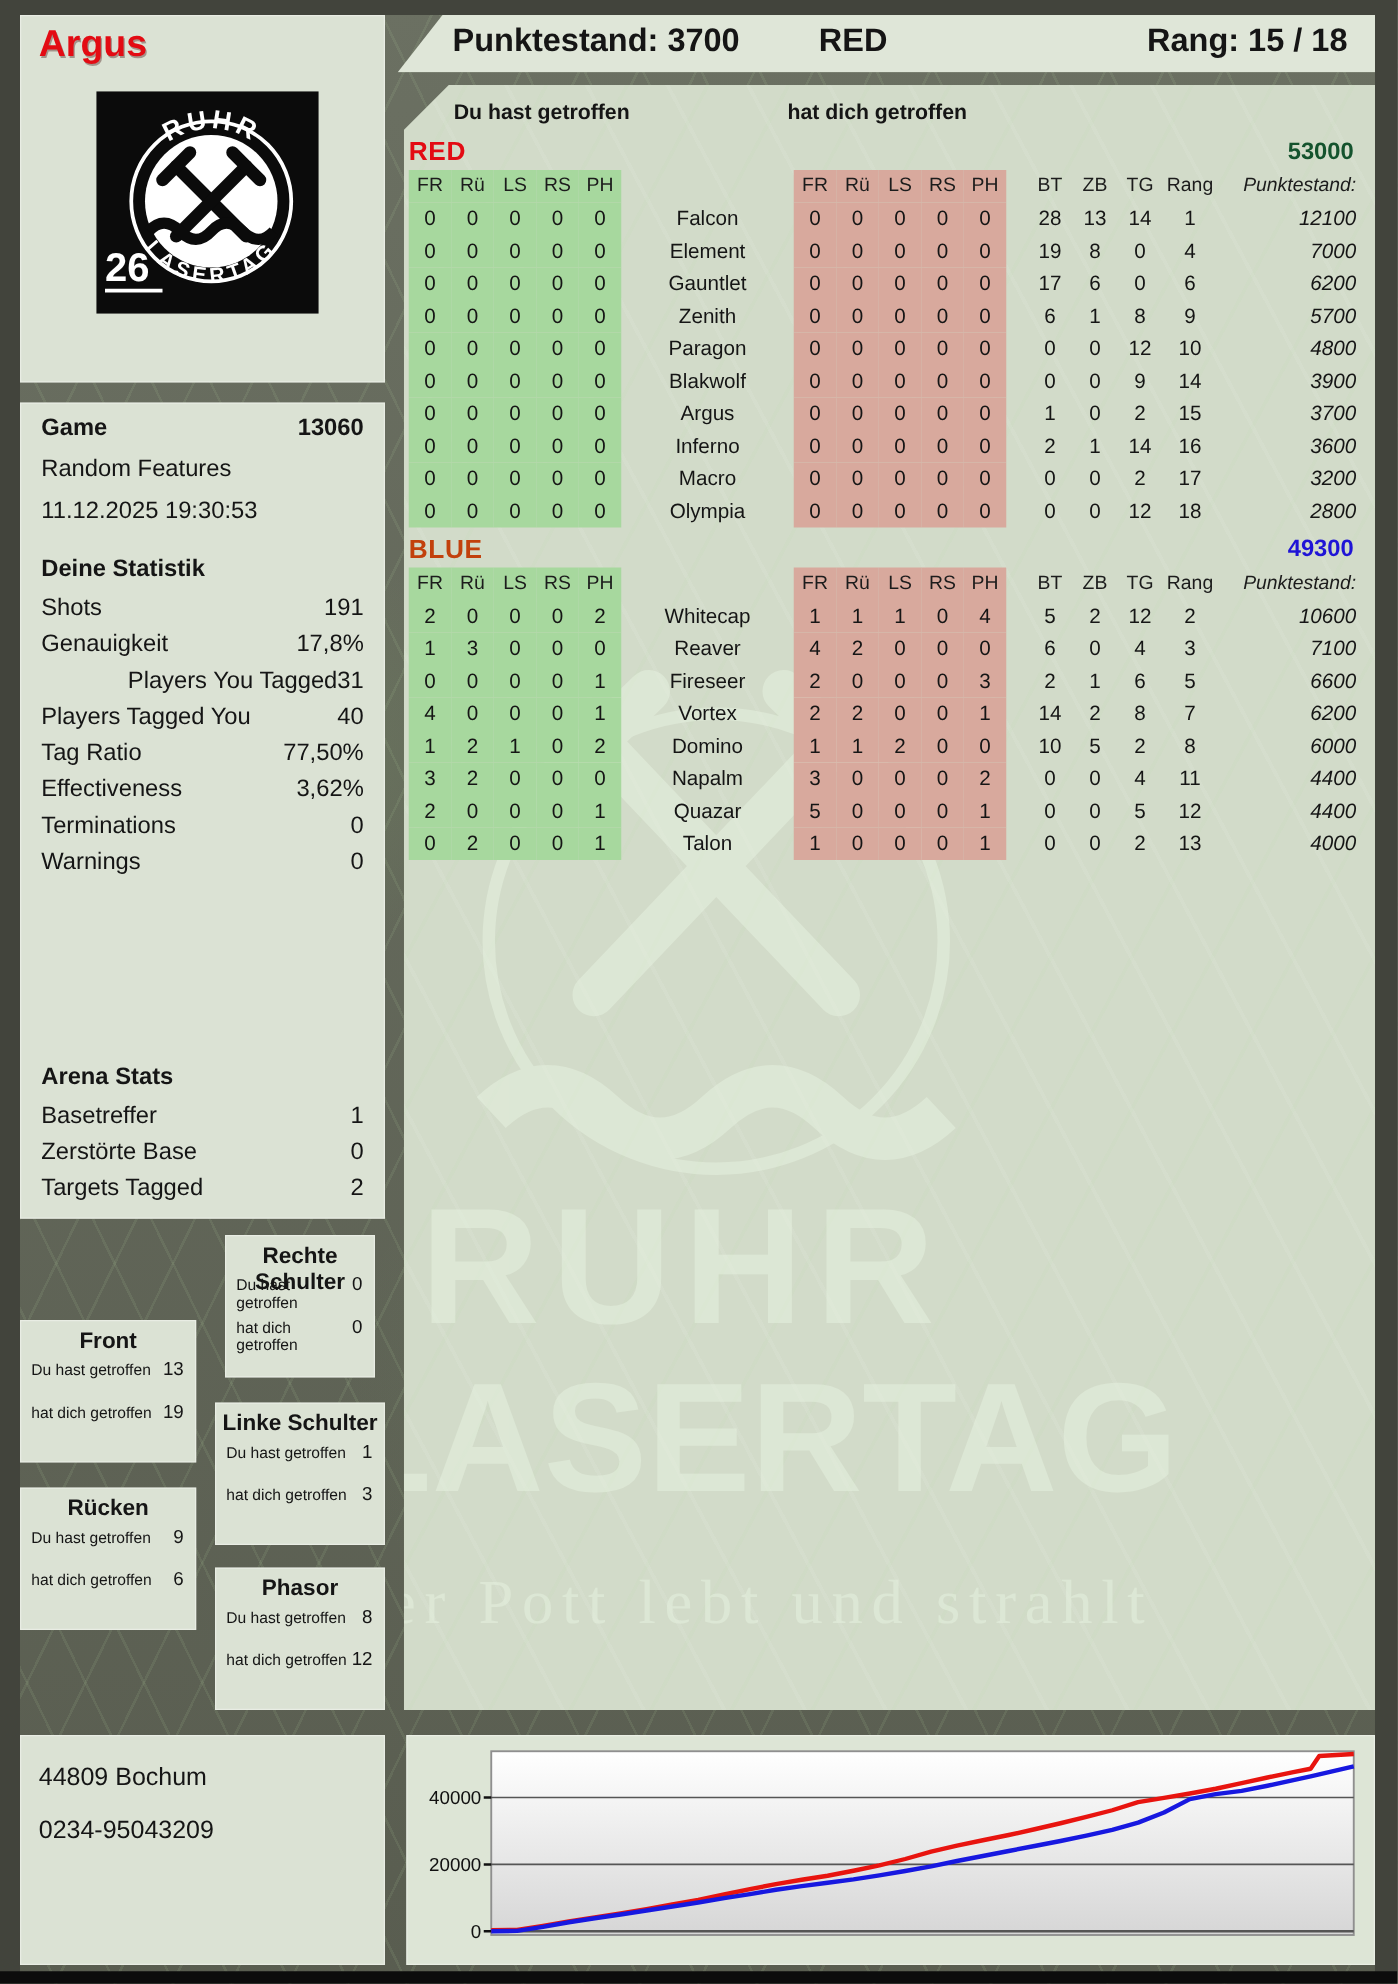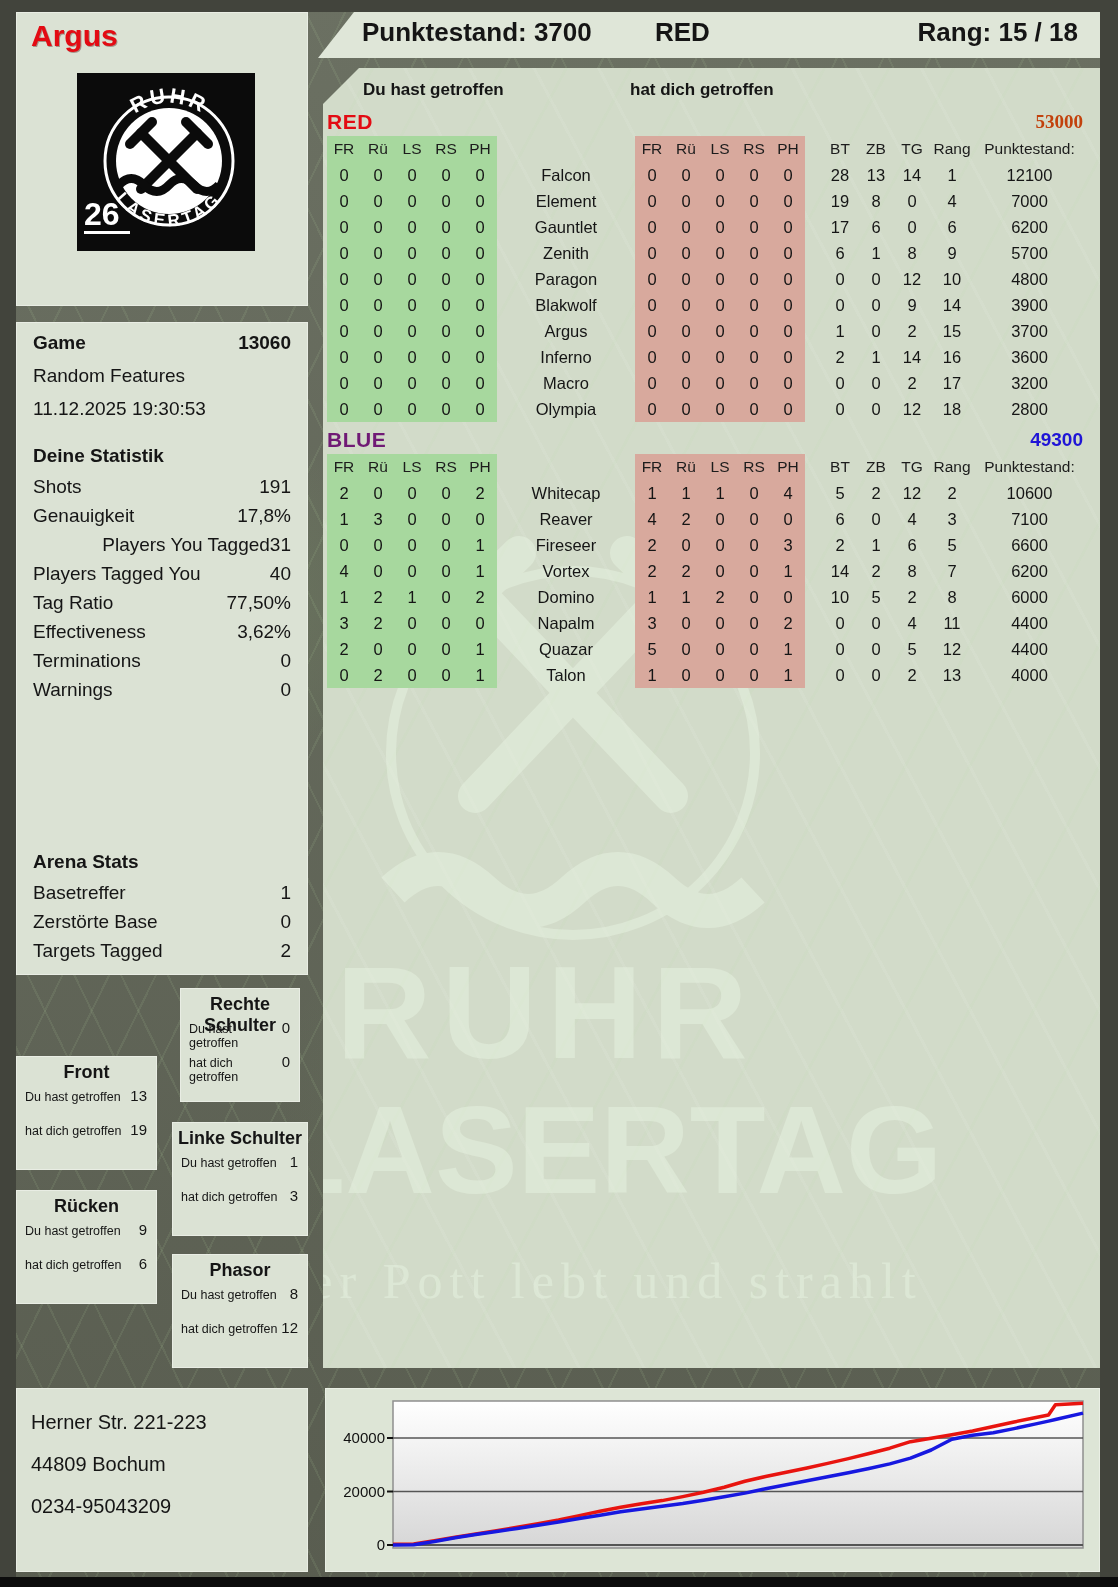--- a/index.html
+++ b/index.html
@@ -52,21 +52,21 @@
   .mp-h{position:absolute;top:12px;font-size:17px;font-weight:700;}
   #mp-h-left{left:40px;} #mp-h-right{left:307px;}
   .team{position:absolute;left:4px;width:762px;}
   .team .trow{display:flex;justify-content:space-between;height:28px;align-items:center;}
   .team .tname{font-size:21px;font-weight:800;letter-spacing:.5px;}
   .team .ttotal{font-size:19px;font-weight:800;padding-right:6px;}
   .tgrid{display:grid;grid-template-columns:repeat(5,34px) 138px repeat(5,34px) 17px 36px 36px 36px 44px 113px;grid-auto-rows:26px;}
   .tgrid div{text-align:center;font-size:16.5px;line-height:26px;white-space:nowrap;overflow:visible;}
   .tgrid .hc{font-size:15.5px;color:#1c1c1c;}
   .tgrid .g{background:#a7d89e;} .tgrid .r{background:#d8a99d;}
-  .tgrid .pk{padding-right:2px;}
+  .tgrid .pk{text-align:right;padding-right:2px;font-style:italic;}
   #watermark{position:absolute;left:0;top:430px;opacity:.5;pointer-events:none;}
   #chart-panel{left:325px;top:1388px;width:775px;height:184px;background:#dde5d6;}
 </style>
 </head>
 <body>
 
 <div id="stage">
   <div class="frame left"></div>
   <div class="frame top"></div>
   <div class="frame right"></div>
@@ -212,21 +212,20 @@
         <span class="zl">Du hast getroffen</span>
         <span class="zv">8</span>
       </div>
       <div class="zr r2">
         <span class="zl">hat dich getroffen</span>
         <span class="zv">12</span>
       </div>
     </div>
 
   <div class="panel" id="address-panel">
-      <div class="al">Herner Str. 221-223</div>
       <div class="al">44809 Bochum</div>
       <div class="al">0234-95043209</div>
     </div>
 
   <div class="panel" id="header-strip">
     <span id="hs-punkte">Punktestand: 3700</span>
     <span id="hs-team">RED</span>
     <span id="hs-rang">Rang: 15 / 18</span>
   </div>
 
@@ -247,21 +246,21 @@
         <text x="224" y="560" text-anchor="middle" font-size="132" font-weight="bold" letter-spacing="10">RUHR</text>
         <text x="283" y="695" text-anchor="middle" font-size="124" font-weight="bold" letter-spacing="0">LASERTAG</text>
         <text x="272" y="800" text-anchor="middle" font-size="50" letter-spacing="7" font-family="Liberation Serif, DejaVu Serif, serif">Der Pott lebt und strahlt</text>
       </g>
     </svg>
     <div class="mp-h" id="mp-h-left">Du hast getroffen</div>
     <div class="mp-h" id="mp-h-right">hat dich getroffen</div>
     <div class="team" id="team-0" style="top:40px">
         <div class="trow">
           <span class="tname" style="color: rgb(227, 11, 19);">RED</span>
-          <span class="ttotal" style="color: #c2410c; font-family: Liberation Serif, serif;">53000</span>
+          <span class="ttotal" style="color: #14532d;">53000</span>
         </div>
         <div class="tgrid">
           <div class="hc g">FR</div>
           <div class="hc g">Rü</div>
           <div class="hc g">LS</div>
           <div class="hc g">RS</div>
           <div class="hc g">PH</div>
           <div class="hc"></div>
           <div class="hc r">FR</div>
           <div class="hc r">Rü</div>
@@ -441,21 +440,21 @@
           <div></div>
           <div>0</div>
           <div>0</div>
           <div>12</div>
           <div>18</div>
           <div class="pk">2800</div>
         </div>
       </div>
     <div class="team" id="team-1" style="top:358px">
         <div class="trow">
-          <span class="tname" style="color: #701a75;">BLUE</span>
+          <span class="tname" style="color: #c2410c;">BLUE</span>
           <span class="ttotal" style="color: rgb(31, 20, 214);">49300</span>
         </div>
         <div class="tgrid">
           <div class="hc g">FR</div>
           <div class="hc g">Rü</div>
           <div class="hc g">LS</div>
           <div class="hc g">RS</div>
           <div class="hc g">PH</div>
           <div class="hc"></div>
           <div class="hc r">FR</div>

